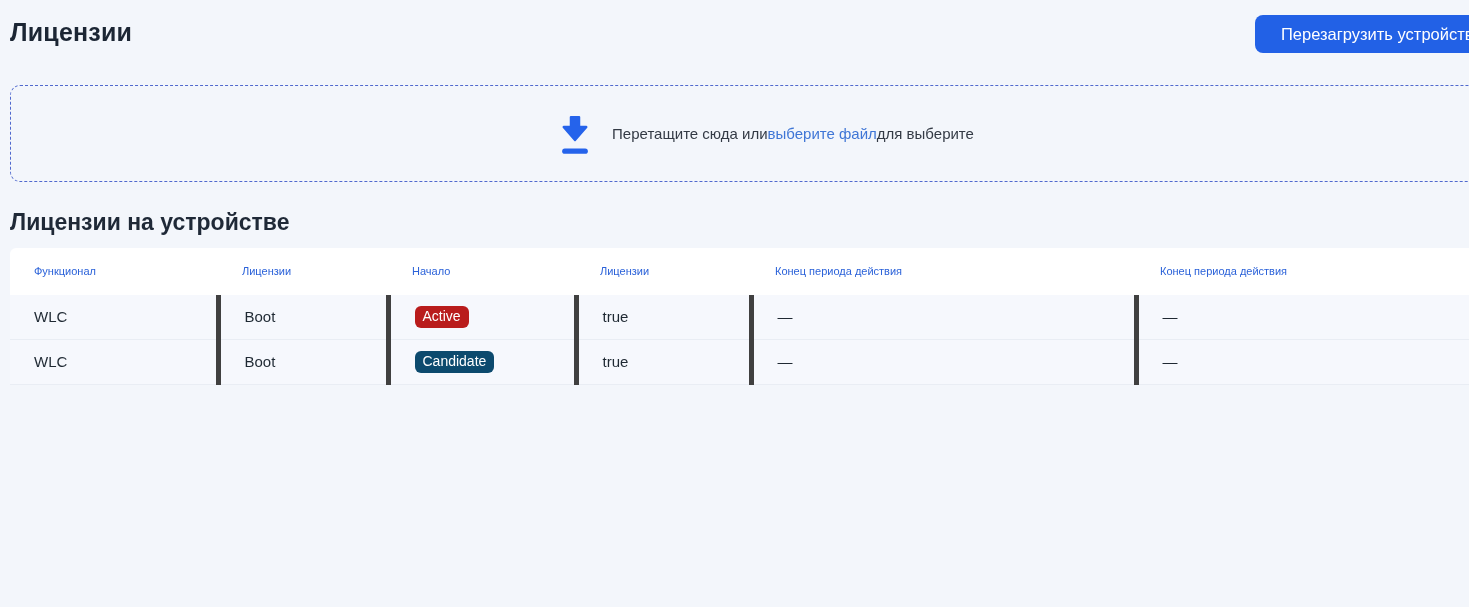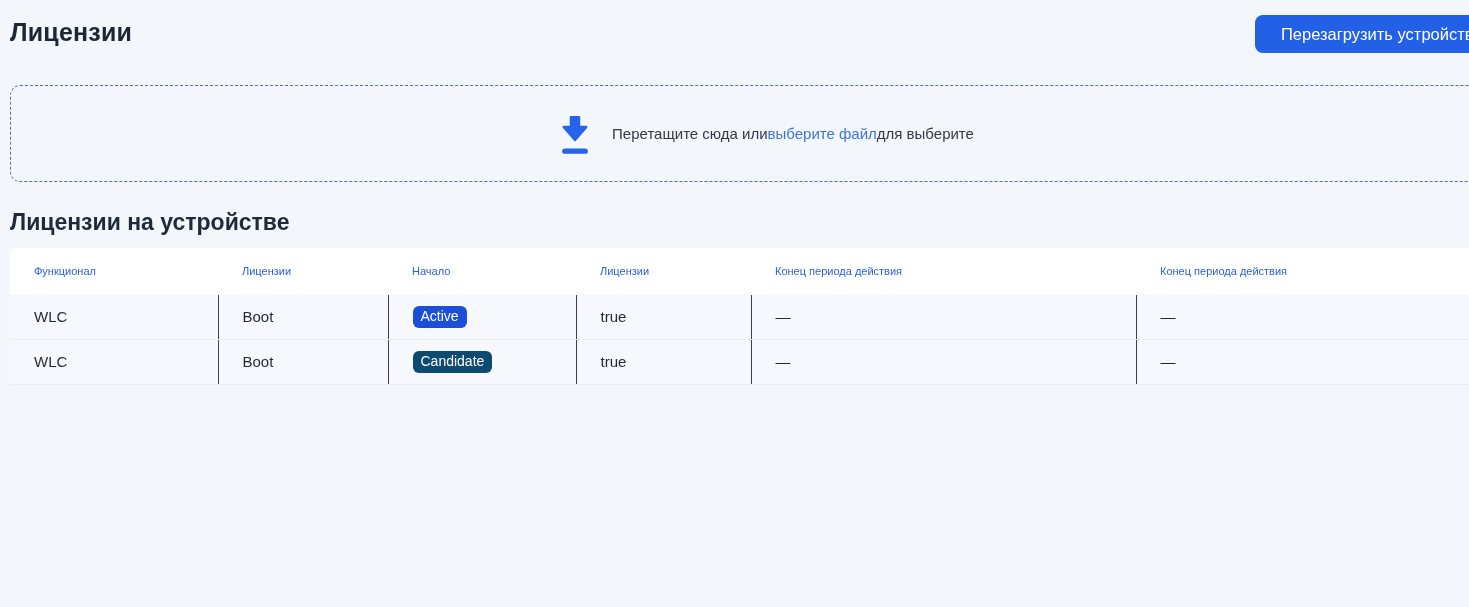--- a/index.html
+++ b/index.html
@@ -60,21 +60,21 @@
     padding: 15px 24px; line-height: 17px;
     cursor: pointer;
   }
   thead th:first-child { border-top-left-radius: 6px; }
   tbody td {
     background: #f6f8fd;
     font-size: 15px; color: #1f2933;
     padding: 11px 24px; line-height: 20px;
     border-bottom: 1px solid #e9edf4;
   }
-  tbody td:not(:last-child) { border-right: 1px solid #404040; }
+  tbody td:not(:last-child) { border-right: 5px solid #404040; }
   .badge {
     display: inline-block;
     padding: 2px 8px 3px 8px;
     border-radius: 6px;
     color: #ffffff; font-size: 14px; line-height: 17px;
   }
 </style>
 </head>
 <body>
 
@@ -114,21 +114,21 @@
         <th>Лицензии</th>
         <th>Конец периода действия</th>
         <th>Конец периода действия</th>
       </tr>
     </thead>
     <tbody>
       <tr>
         <td>WLC</td>
         <td>Boot</td>
         <td>
-          <span class="badge" style="background-color: #1d4ed8;">Active</span>
+          <span class="badge" style="background-color: #b91c1c;">Active</span>
         </td>
         <td>true</td>
         <td>—</td>
         <td>—</td>
       </tr>
       <tr>
         <td>WLC</td>
         <td>Boot</td>
         <td>
           <span class="badge" style="background-color: #0c4a6e;">Candidate</span>

